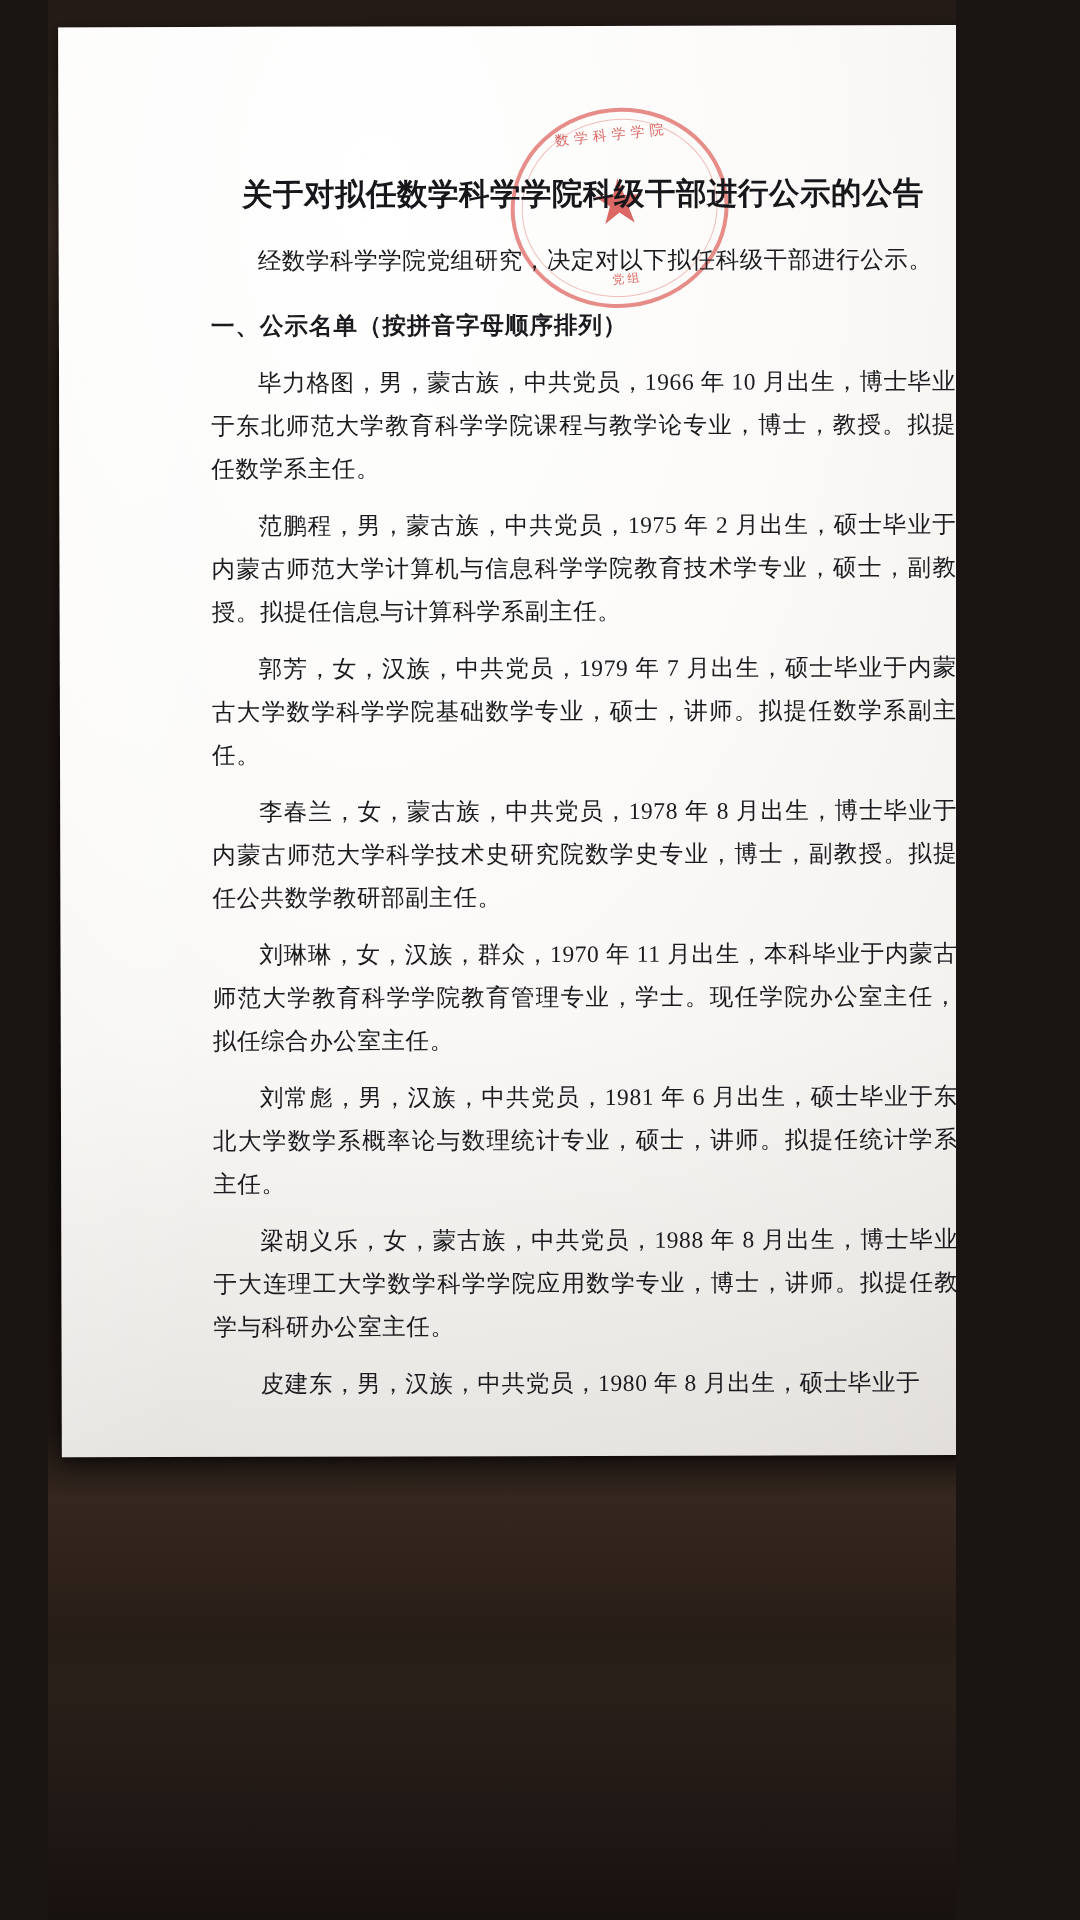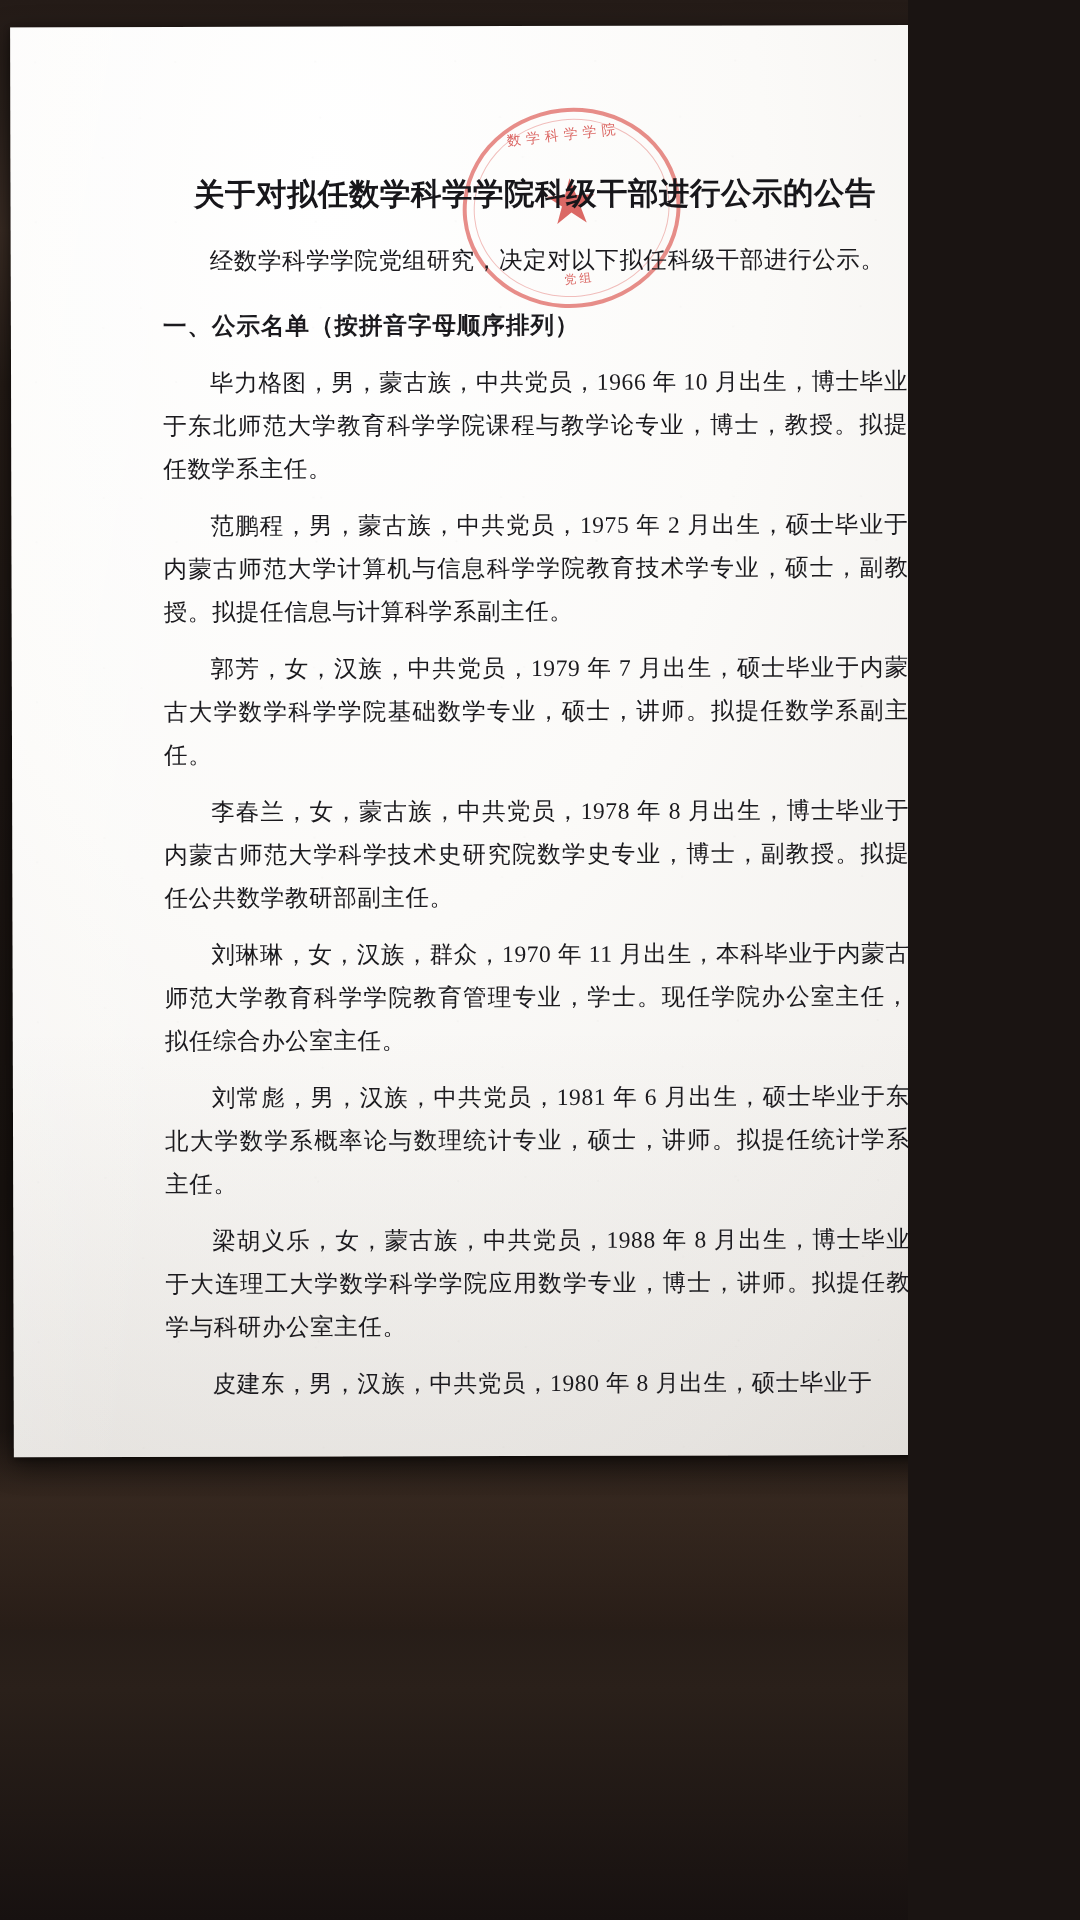--- a/index.html
+++ b/index.html
@@ -15,20 +15,21 @@
   }
 
   
   .scene {
     position: relative;
     width: 908px;
     height: 1920px;
     background:
       linear-gradient(180deg, #241b17 0%, #2b211c 6%, #3a2c24 12%, #241b16 20%, #1c1512 40%, #18120f 62%, #201814 78%, #2a201a 88%, #171110 100%);
     overflow: hidden;
+    margin-left: 48px;
   }
   .scene::before {
     content: "";
     position: absolute;
     left: 0; right: 0; top: 1430px; height: 200px;
     background: linear-gradient(180deg, rgba(60,44,35,0.0) 0%, rgba(70,52,40,0.55) 35%, rgba(40,29,23,0.9) 100%);
     pointer-events: none;
   }
 
   

